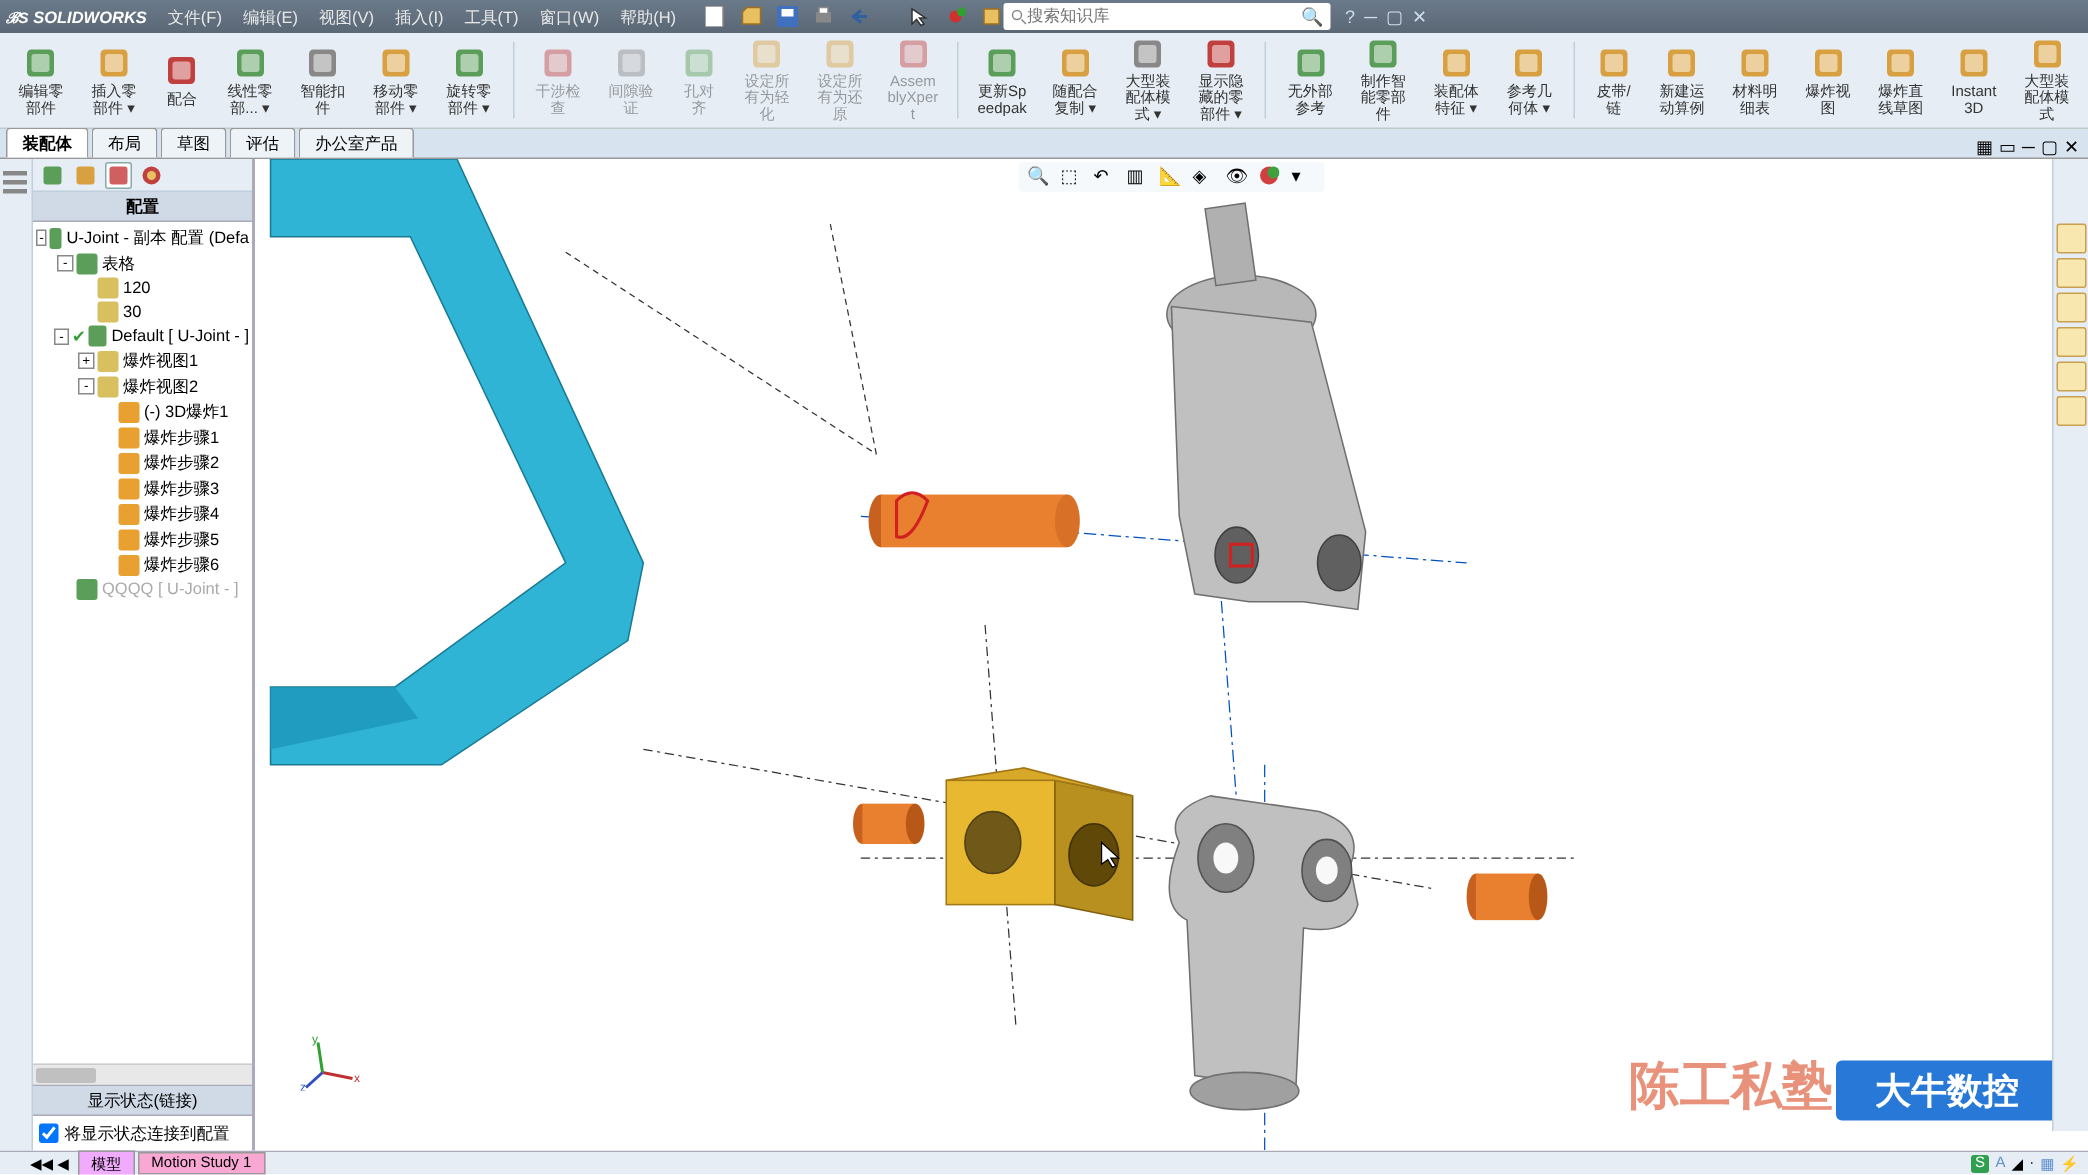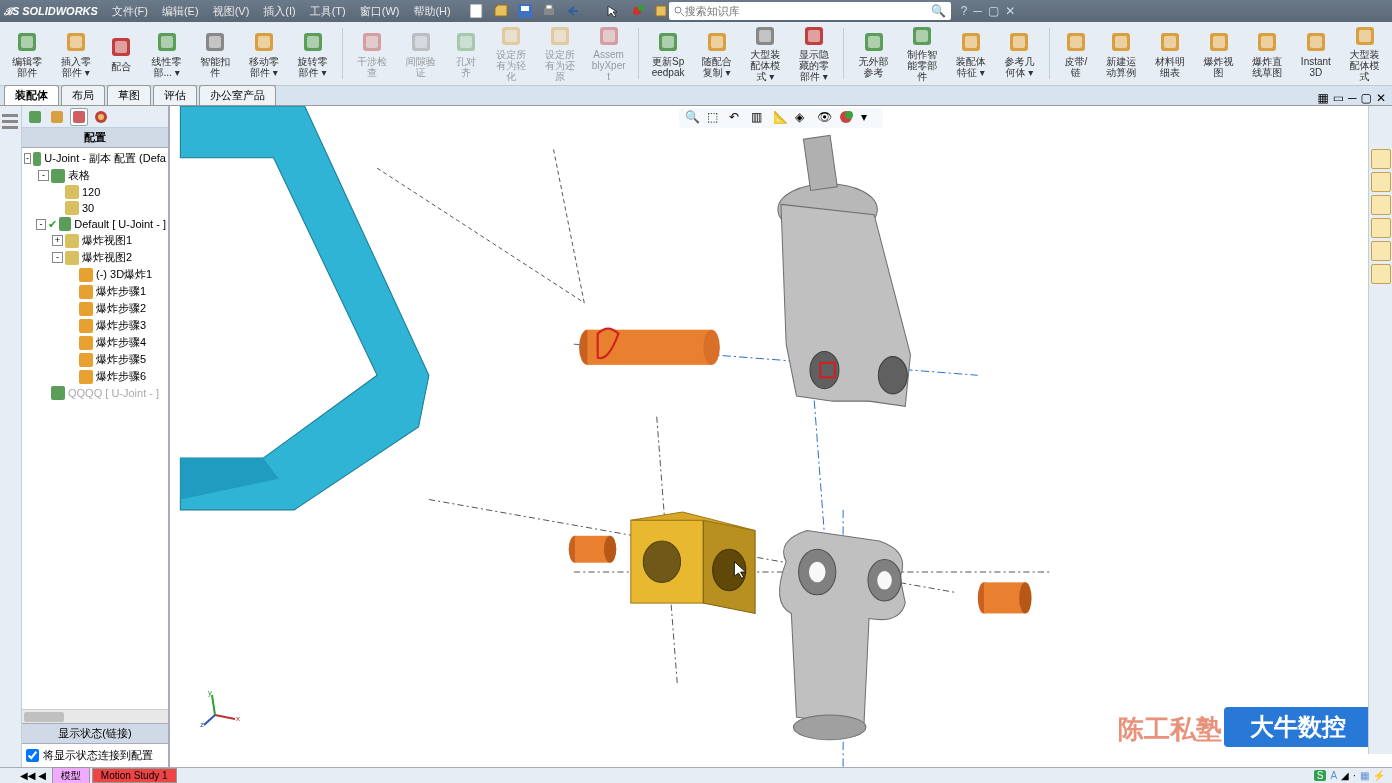--- a/index.html
+++ b/index.html
@@ -7,21 +7,21 @@
 
 
 .titlebar { height: 22px; background: linear-gradient(#6b7a8a, #5a6775); display: flex; align-items: center; color: #fff; padding: 0 4px; }
 .sw-logo { font-weight: bold; font-style: italic; font-size: 11px; margin-right: 8px; }
 .sw-logo .ds { font-size: 10px; }
 .menu-bar { display: flex; gap: 2px; }
 .menu-item { padding: 2px 6px; color: #e8e8e8; font-size: 11px; cursor: pointer; }
 .qat { display: flex; gap: 8px; margin-left: 12px; align-items: center; }
 .qat-icon { width: 16px; height: 16px; display: inline-flex; align-items: center; justify-content: center; }
 .doc-title { flex: 1; text-align: center; color: #e8e8e8; font-size: 11px; }
-.search-box { background: #fff; width: 282px; height: 18px; display: flex; align-items: center; padding: 0 4px; border-radius: 2px; }
+.search-box { background: #fff; width: 218px; height: 18px; display: flex; align-items: center; padding: 0 4px; border-radius: 2px; }
 .search-box input { border: none; outline: none; flex: 1; font-size: 11px; }
 .win-controls { display: flex; gap: 6px; margin-left: 10px; }
 
 
 .ribbon { height: 64px; background: #e6edf4; border-bottom: 1px solid #bcc; display: flex; padding: 2px 6px; gap: 6px; }
 .ribbon-item { display: flex; flex-direction: column; align-items: center; justify-content: center; padding: 2px 4px; min-width: 36px; border-radius: 3px; cursor: pointer; }
 .ribbon-item.disabled { opacity: 0.45; cursor: default; }
 .ribbon-icon { width: 24px; height: 24px; display: flex; align-items: center; justify-content: center; margin-bottom: 2px; }
 .ribbon-label { font-size: 10px; text-align: center; line-height: 11px; max-width: 40px; word-break: break-all; color: #333; }
 .ribbon-sep { width: 1px; background: #c0cfdd; margin: 4px 2px; }
@@ -62,26 +62,26 @@
 .hud-icon { width: 16px; height: 16px; }
 
 .right-strip { width: 24px; background: #e6edf4; border-left: 1px solid #c0cfdd; padding-top: 40px; position: absolute; right: 0; top: 106px; height: 648px; }
 .right-strip div { width: 20px; height: 20px; margin: 3px auto; border: 1px solid #c8a050; background: #f8e8b0; border-radius: 2px; }
 
 
 .scene { position: absolute; inset: 0; }
 .triad { position: absolute; left: 30px; bottom: 40px; width: 40px; height: 40px; }
 
 
-.wm1 { position: absolute; right: 170px; bottom: 20px; font-size: 26px; font-weight: bold; color: #e8927c; font-family: serif; }
+.wm1 { position: absolute; right: 170px; bottom: 20px; font-size: 34px; font-weight: bold; color: #e8927c; font-family: serif; }
 .wm2 { position: absolute; right: 20px; bottom: 20px; background: #2878d8; color: #fff; font-size: 24px; font-weight: bold; padding: 4px 26px; border-radius: 4px; }
 
 
 .bottom-tabs { height: 16px; background: #e6edf4; border-top: 1px solid #aab; display: flex; align-items: center; font-size: 10px; padding-left: 20px; }
-.bottom-tab { padding: 1px 8px; border: 1px solid #999; background: #ef4444; margin-right: 2px; cursor: pointer; }
+.bottom-tab { padding: 1px 8px; border: 1px solid #999; background: #f9a8d4; margin-right: 2px; cursor: pointer; }
 .bottom-tab.active { background: #f0abfc; }
 .bottom-right-icons { margin-left: auto; display: flex; gap: 4px; padding-right: 6px; }
 
 svg { display: block; }
 </style>
 </head>
 <body>
 
 <div class="titlebar">
   <span class="sw-logo"><span class="ds">ℬS</span> <span>SOLIDWORKS</span></span>

